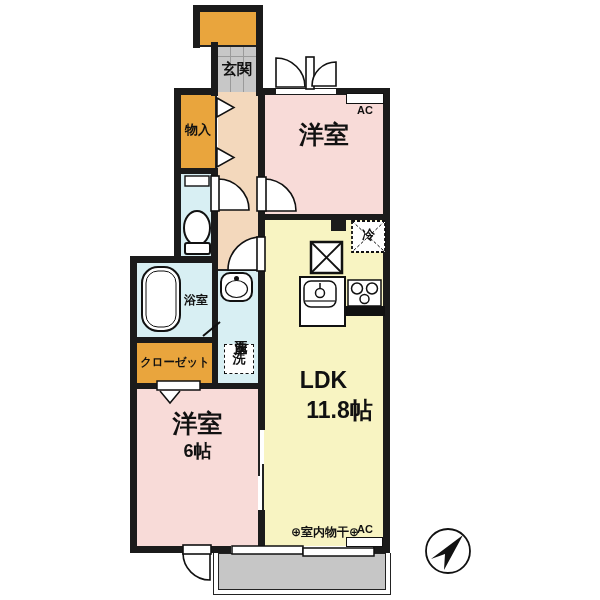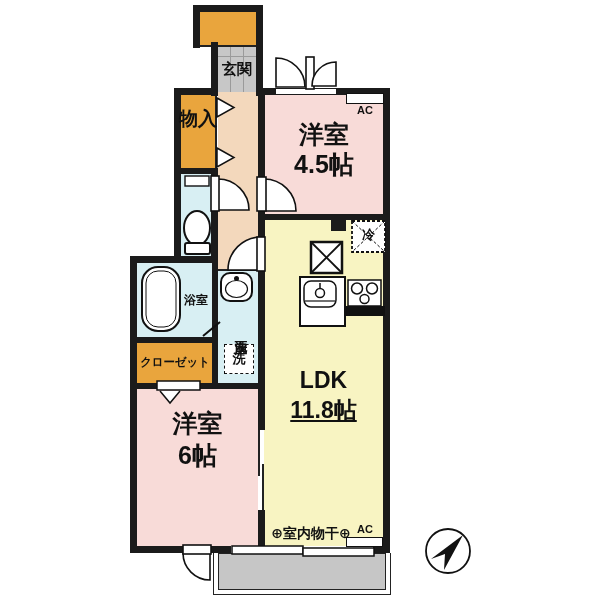--- a/index.html
+++ b/index.html
@@ -169,29 +169,28 @@
       <polygon points="463,535 431,559 445,554 444,570" fill="#111"></polygon>
     </g>
   </svg>
 
   <div class="box" style="left:346px;top:93px;width:38px;height:11px;"></div>
   <div class="box" style="left:346px;top:537px;width:37px;height:10px;"></div>
 
   <div class="dashedbox" style="left:224px;top:344px;width:30px;height:30px;"></div>
 
   <div class="lbl" style="left:214px;top:61px;width:46px;font-size:15px;">玄関</div>
-  <div class="lbl" style="left:178px;top:109px;width:40px;font-size:19px;">物入</div>
+  <div class="lbl" style="left:178px;top:123px;width:40px;font-size:13px;">物入</div>
   <div class="lbl" style="left:265px;top:121px;width:118px;font-size:25px;">洋室</div>
-  <div class="lbl" style="left:265px;top:151px;width:118px;font-size:25px;">4.5帖</div>
   <div class="lbl" style="left:346px;top:105px;width:38px;font-size:11px;">AC</div>
   <div class="lbl" style="left:352px;top:228px;width:33px;font-size:13px;">冷</div>
   <div class="lbl" style="left:160px;top:294px;width:72px;font-size:12px;">浴室</div>
   <div class="lbl vert" style="left:230px;top:303px;width:17px;height:56px;font-size:12.5px;">洗面室</div>
   <div class="lbl" style="left:224px;top:352px;width:30px;font-size:13px;">洗</div>
   <div class="lbl" style="left:137px;top:356px;width:76px;font-size:12px;transform:scaleX(0.95);">クローゼット</div>
   <div class="lbl" style="left:137px;top:410px;width:121px;font-size:25px;">洋室</div>
-  <div class="lbl" style="left:137px;top:442px;width:121px;font-size:25px;">6帖</div>
+  <div class="lbl" style="left:137px;top:442px;width:121px;font-size:18px;">6帖</div>
   <div class="lbl" style="left:264px;top:368px;width:119px;font-size:23px;">LDK</div>
-  <div class="lbl" style="left:264px;top:398px;width:119px;font-size:23px;text-decoration:underline;">11.8帖</div>
-  <div class="lbl" style="left:267px;top:526px;width:88px;font-size:14px;">⊕室内物干⊕</div>
+  <div class="lbl" style="left:280px;top:398px;width:119px;font-size:23px;">11.8帖</div>
+  <div class="lbl" style="left:281px;top:526px;width:88px;font-size:12px;">⊕室内物干⊕</div>
   <div class="lbl" style="left:346px;top:524px;width:38px;font-size:11px;">AC</div>
 
 </div>
 
 </body></html>

